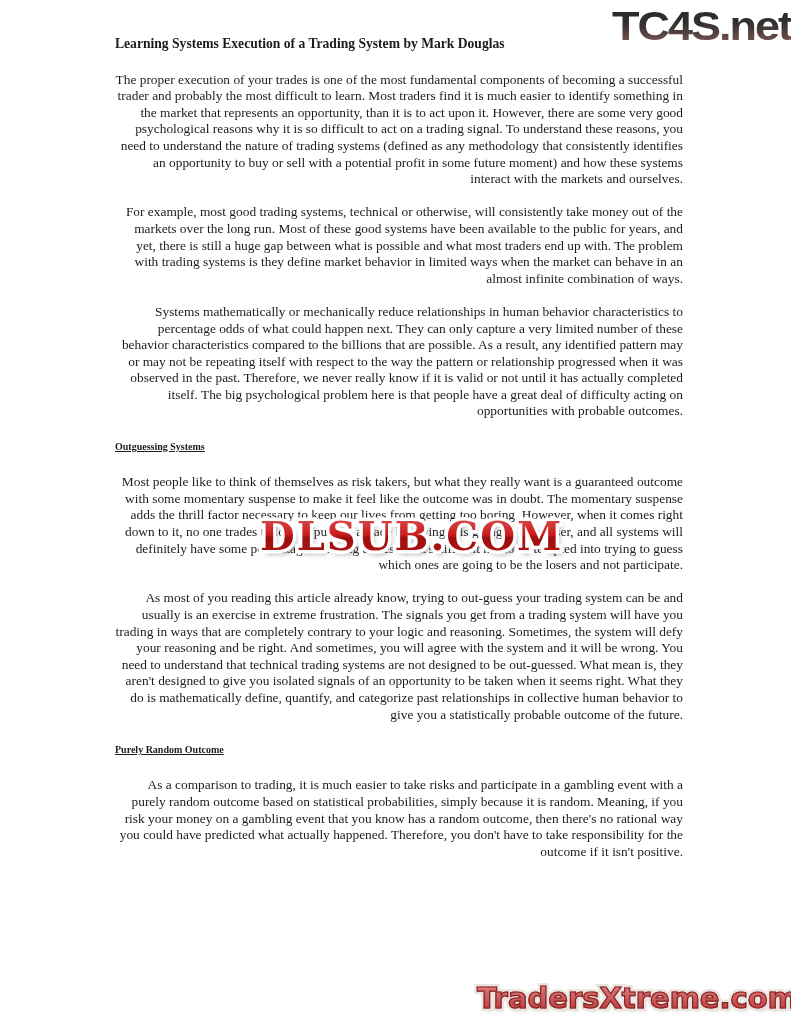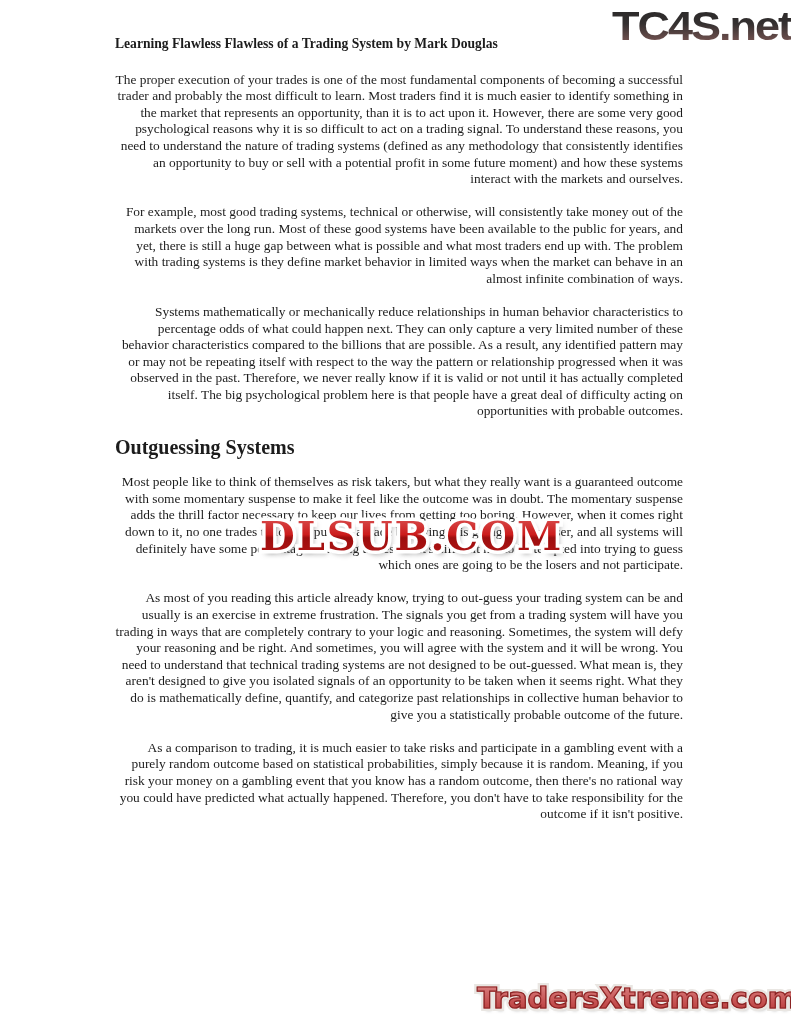--- a/index.html
+++ b/index.html
@@ -24,25 +24,26 @@
     margin: 0 0 19px 0;
     line-height: 16.6px;
   }
   .doc p.para {
     font-size: 13.4px;
     line-height: 16.6px;
     margin: 0 0 16.6px 0;
     text-align: right;
   }
   .doc h2.subhead {
-    font-size: 20px;
+    font-size: 10px;
     font-weight: bold;
     line-height: 16.6px;
     margin: 0 0 19px 0;
     padding-top: 2px;
+    text-decoration: underline;
   }
 
   
   .tc4s {
     position: absolute;
     top: 2px; right: 0px;
     font-family: "Liberation Sans", sans-serif;
     font-weight: 800;
     font-size: 45px;
     letter-spacing: -2px;
@@ -104,30 +105,31 @@
     color: transparent;
   }
   .traders .spacer { visibility: hidden; position: static; display: inline-block; }
 </style>
 </head>
 <body>
 
 <div class="tc4s">TC4S.net</div>
 
 <div class="doc">
-  <h1>Learning Flawless Flawless of a Trading System by Mark Douglas</h1>
+  <h1>Learning Systems Execution of a Trading System by Mark Douglas</h1>
 
   <p class="para">The proper execution of your trades is one of the most fundamental components of becoming a successful trader and probably the most difficult to learn. Most traders find it is much easier to identify something in the market that represents an opportunity, than it is to act upon it. However, there are some very good psychological reasons why it is so difficult to act on a trading signal. To understand these reasons, you need to understand the nature of trading systems (defined as any methodology that consistently identifies an opportunity to buy or sell with a potential profit in some future moment) and how these systems interact with the markets and ourselves.</p>
   <p class="para">For example, most good trading systems, technical or otherwise, will consistently take money out of the markets over the long run. Most of these good systems have been available to the public for years, and yet, there is still a huge gap between what is possible and what most traders end up with. The problem with trading systems is they define market behavior in limited ways when the market can behave in an almost infinite combination of ways.</p>
   <p class="para">Systems mathematically or mechanically reduce relationships in human behavior characteristics to percentage odds of what could happen next. They can only capture a very limited number of these behavior characteristics compared to the billions that are possible. As a result, any identified pattern may or may not be repeating itself with respect to the way the pattern or relationship progressed when it was observed in the past. Therefore, we never really know if it is valid or not until it has actually completed itself. The big psychological problem here is that people have a great deal of difficulty acting on opportunities with probable outcomes.</p>
 
   <h2 class="subhead">Outguessing Systems</h2>
   <p class="para">Most people like to think of themselves as risk takers, but what they really want is a guaranteed outcome with some momentary suspense to make it feel like the outcome was in doubt. The momentary suspense adds the thrill factor necessary to keep our lives from getting too boring. However, when it comes right down to it, no one trades to lose or puts on a trade believing it is going to be a loser, and all systems will definitely have some percentage of losing trades. So it's difficult not to be tempted into trying to guess which ones are going to be the losers and not participate.</p>
   <p class="para">As most of you reading this article already know, trying to out-guess your trading system can be and usually is an exercise in extreme frustration. The signals you get from a trading system will have you trading in ways that are completely contrary to your logic and reasoning. Sometimes, the system will defy your reasoning and be right. And sometimes, you will agree with the system and it will be wrong. You need to understand that technical trading systems are not designed to be out-guessed. What mean is, they aren't designed to give you isolated signals of an opportunity to be taken when it seems right. What they do is mathematically define, quantify, and categorize past relationships in collective human behavior to give you a statistically probable outcome of the future.</p>
 
+  <h2 class="subhead">Purely Random Outcome</h2>
   <p class="para">As a comparison to trading, it is much easier to take risks and participate in a gambling event with a purely random outcome based on statistical probabilities, simply because it is random. Meaning, if you risk your money on a gambling event that you know has a random outcome, then there's no rational way you could have predicted what actually happened. Therefore, you don't have to take responsibility for the outcome if it isn't positive.</p>
 </div>
 
 <div class="wm">
   <span class="layer stroke">DLSUB.COM</span>
   <span class="layer fill">DLSUB.COM</span>
   <span class="spacer">DLSUB.COM</span>
 </div>
 
 <div class="traders">

